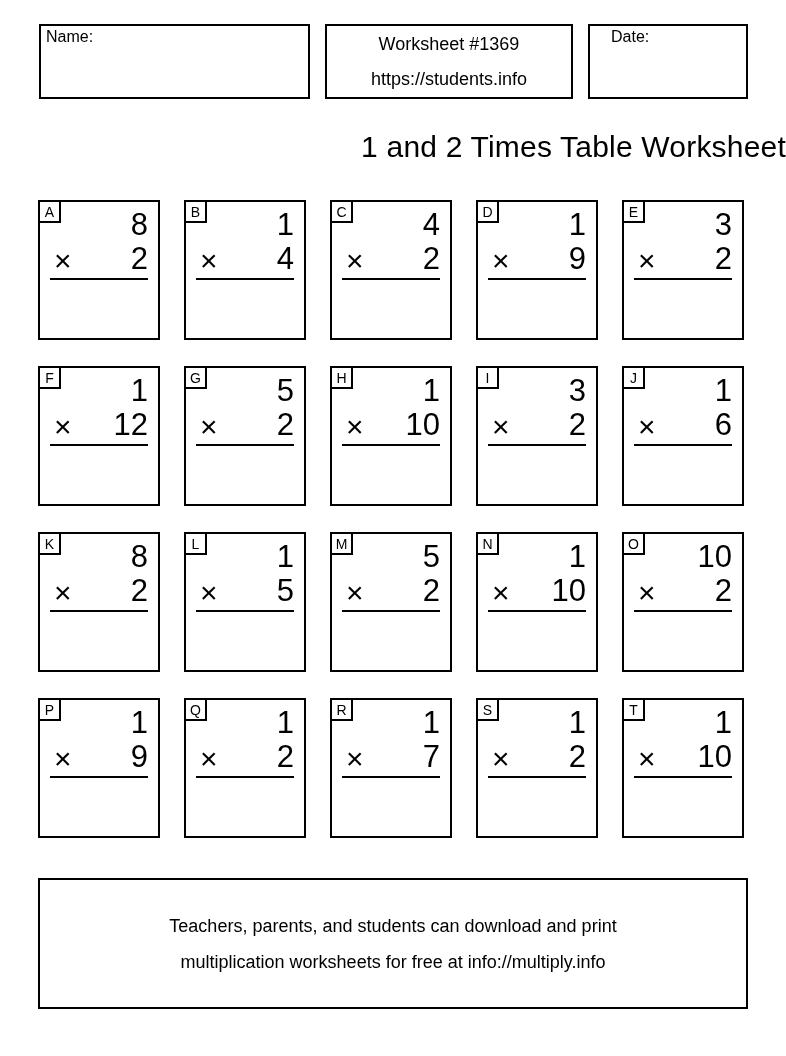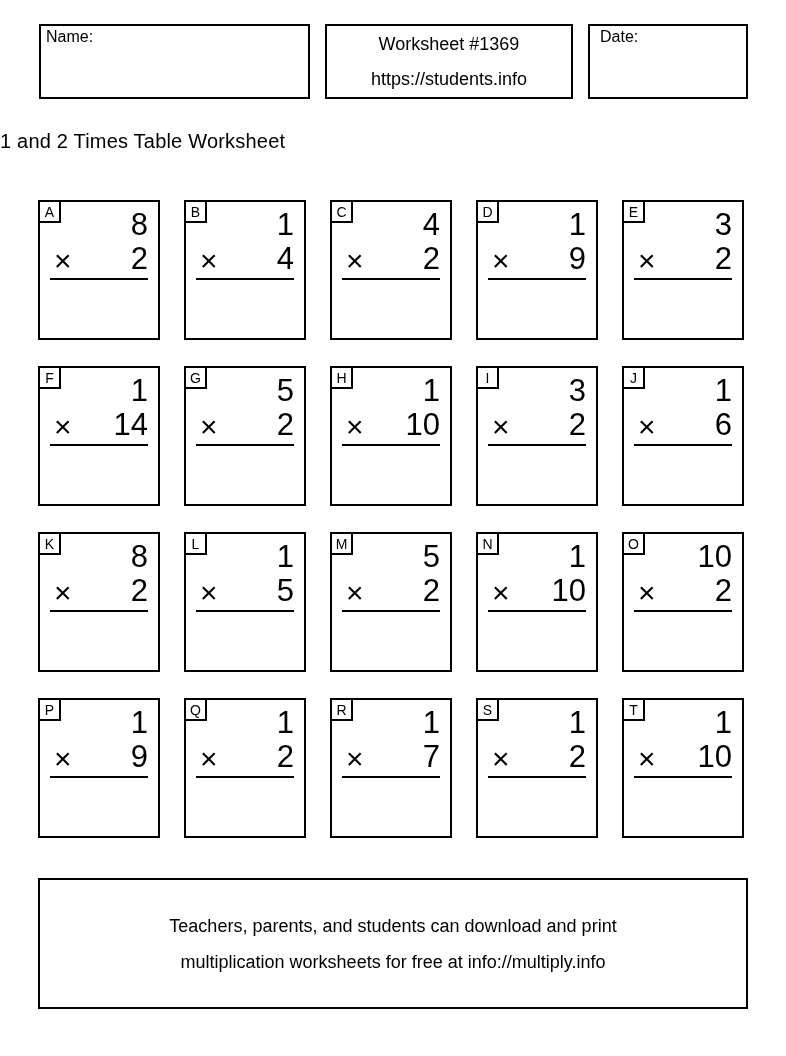--- a/index.html
+++ b/index.html
@@ -28,30 +28,30 @@
     display: flex; flex-direction: column;
     align-items: center; justify-content: center;
     font-size: 18px; line-height: 27px;
     text-align: center;
     gap: 8px;
   }
   .date-box {
     position: absolute; left: 588px; top: 24px;
     width: 160px; height: 75px;
     border: 2.5px solid #000;
-    padding: 2px 10px;
+    padding: 2px 21px;
     font-size: 16px;
   }
 
   
   .title {
     position: absolute; left: 0; top: 130px;
     width: 100%;
-    text-align: left;
-    font-size: 20px;
+    text-align: right;
+    font-size: 30px;
     font-weight: 400;
     letter-spacing: 0.2px;
   }
 
   
   .grid {
     position: absolute; left: 38px; top: 200px;
     display: grid;
     grid-template-columns: repeat(5, 122px);
     gap: 26px 24px;
@@ -157,21 +157,21 @@
       <div class="top-num">3</div>
       <div class="op">×</div>
       <div class="bot-num">2</div>
       <div class="answer-line"></div>
     </div>
 
     <div class="problem">
       <div class="letter-badge">F</div>
       <div class="top-num">1</div>
       <div class="op">×</div>
-      <div class="bot-num">14</div>
+      <div class="bot-num">12</div>
       <div class="answer-line"></div>
     </div>
 
     <div class="problem">
       <div class="letter-badge">G</div>
       <div class="top-num">5</div>
       <div class="op">×</div>
       <div class="bot-num">2</div>
       <div class="answer-line"></div>
     </div>

